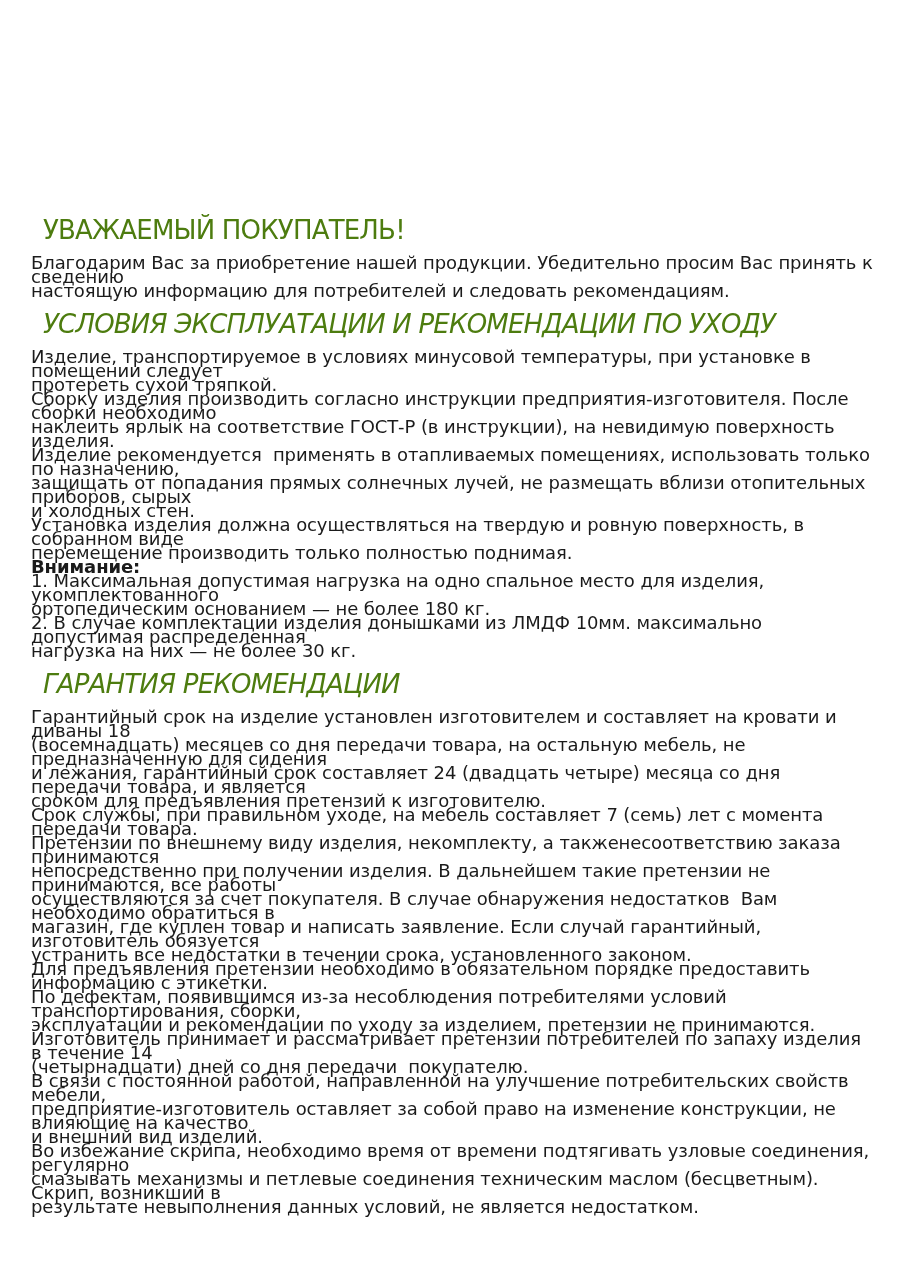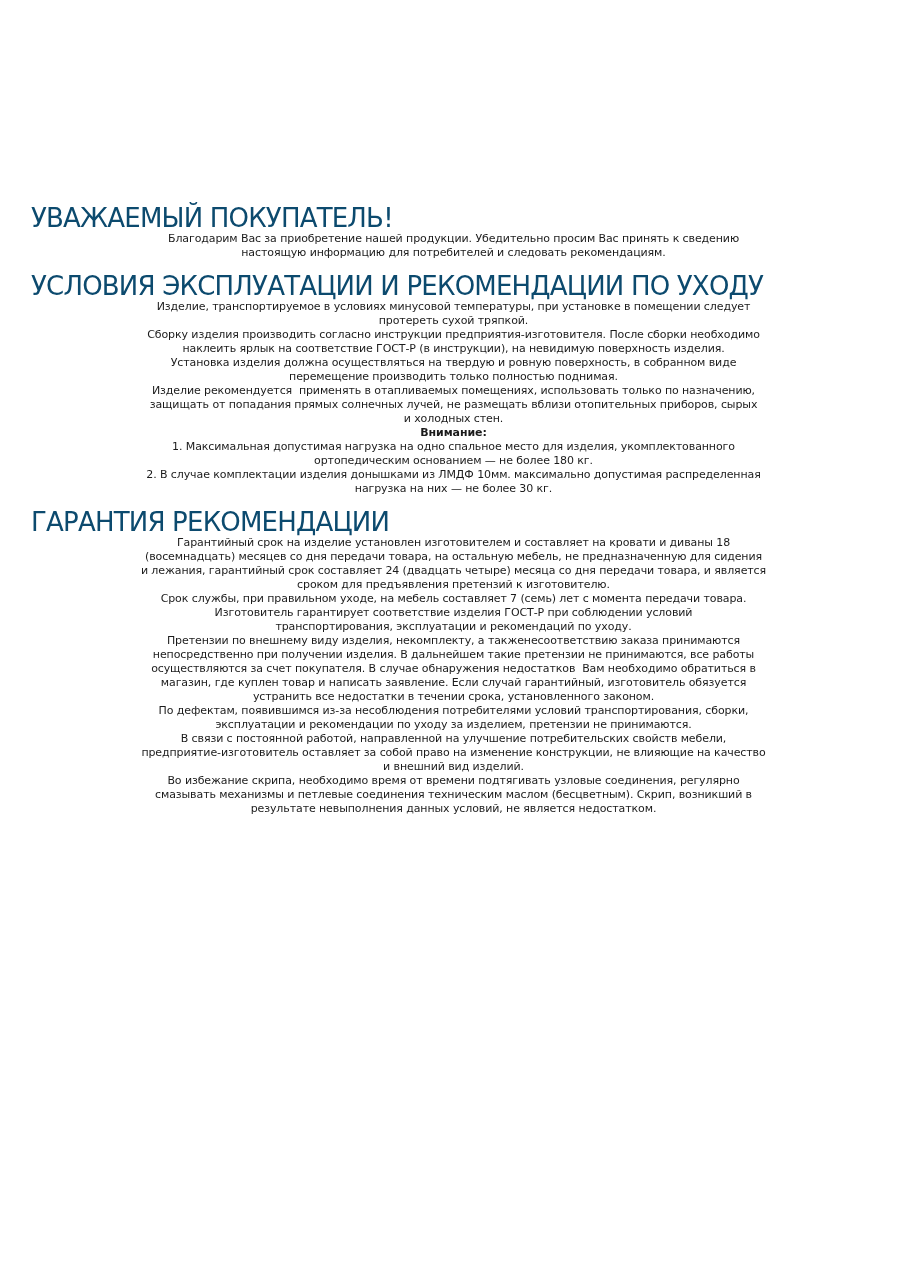--- a/index.html
+++ b/index.html
@@ -16,34 +16,34 @@
     top: 204px;
     width: 845px;
     font-family: "DejaVu Sans", sans-serif;
     color: #1b1b1b;
   }
   .doc-h {
     font-size: 26px;
     line-height: 28px;
     font-weight: 400;
     letter-spacing: -0.8px;
-    margin: 0;
+    margin: 12px;
     white-space: pre-line;
-    color: #0c4a6e;
+    color: #4d7c0f;
   }
   section.gap .doc-h {
     margin-top: 12px;
+    font-style: italic;
   }
   .body {
-    font-size: 11px;
+    font-size: 18px;
     line-height: 14px;
     margin: 0;
     white-space: pre-wrap;
     letter-spacing: -0.1px;
-    text-align: center;
   }
   .warning {
     font-weight: bold;
   }
 </style>
 </head>
 <body>
 
 <div class="sheet">
 
@@ -52,48 +52,49 @@
     <p class="body">Благодарим Вас за приобретение нашей продукции. Убедительно просим Вас принять к сведению
 настоящую информацию для потребителей и следовать рекомендациям.</p>
   </section>
 
   <section class="gap">
     <h2 class="doc-h">УСЛОВИЯ ЭКСПЛУАТАЦИИ И РЕКОМЕНДАЦИИ ПО УХОДУ</h2>
     <p class="body">Изделие, транспортируемое в условиях минусовой температуры, при установке в помещении следует
 протереть сухой тряпкой.</p>
     <p class="body">Сборку изделия производить согласно инструкции предприятия-изготовителя. После сборки необходимо
 наклеить ярлык на соответствие ГОСТ-Р (в инструкции), на невидимую поверхность изделия.</p>
-    <p class="body">Установка изделия должна осуществляться на твердую и ровную поверхность, в собранном виде
-перемещение производить только полностью поднимая.</p>
     <p class="body">Изделие рекомендуется  применять в отапливаемых помещениях, использовать только по назначению,
 защищать от попадания прямых солнечных лучей, не размещать вблизи отопительных приборов, сырых
 и холодных стен.</p>
+    <p class="body">Установка изделия должна осуществляться на твердую и ровную поверхность, в собранном виде
+перемещение производить только полностью поднимая.</p>
     <p class="body warning">Внимание:</p>
     <p class="body">1. Максимальная допустимая нагрузка на одно спальное место для изделия, укомплектованного
 ортопедическим основанием — не более 180 кг.</p>
     <p class="body">2. В случае комплектации изделия донышками из ЛМДФ 10мм. максимально допустимая распределенная
 нагрузка на них — не более 30 кг.</p>
   </section>
 
   <section class="gap">
     <h2 class="doc-h">ГАРАНТИЯ РЕКОМЕНДАЦИИ</h2>
     <p class="body">Гарантийный срок на изделие установлен изготовителем и составляет на кровати и диваны 18
 (восемнадцать) месяцев со дня передачи товара, на остальную мебель, не предназначенную для сидения
 и лежания, гарантийный срок составляет 24 (двадцать четыре) месяца со дня передачи товара, и является
 сроком для предъявления претензий к изготовителю.</p>
     <p class="body">Срок службы, при правильном уходе, на мебель составляет 7 (семь) лет с момента передачи товара.</p>
-    <p class="body">Изготовитель гарантирует соответствие изделия ГОСТ-Р при соблюдении условий
-транспортирования, эксплуатации и рекомендаций по уходу.</p>
     <p class="body">Претензии по внешнему виду изделия, некомплекту, а такженесоответствию заказа принимаются
 непосредственно при получении изделия. В дальнейшем такие претензии не принимаются, все работы
 осуществляются за счет покупателя. В случае обнаружения недостатков  Вам необходимо обратиться в
 магазин, где куплен товар и написать заявление. Если случай гарантийный, изготовитель обязуется
 устранить все недостатки в течении срока, установленного законом.</p>
+    <p class="body">Для предъявления претензии необходимо в обязательном порядке предоставить информацию с этикетки.</p>
     <p class="body">По дефектам, появившимся из-за несоблюдения потребителями условий транспортирования, сборки,
 эксплуатации и рекомендации по уходу за изделием, претензии не принимаются.</p>
+    <p class="body">Изготовитель принимает и рассматривает претензии потребителей по запаху изделия в течение 14
+(четырнадцати) дней со дня передачи  покупателю.</p>
   </section>
 
   <section class="gap">
     <p class="body">В связи с постоянной работой, направленной на улучшение потребительских свойств мебели,
 предприятие-изготовитель оставляет за собой право на изменение конструкции, не влияющие на качество
 и внешний вид изделий.</p>
     <p class="body">Во избежание скрипа, необходимо время от времени подтягивать узловые соединения, регулярно
 смазывать механизмы и петлевые соединения техническим маслом (бесцветным). Скрип, возникший в
 результате невыполнения данных условий, не является недостатком.</p>
   </section>

